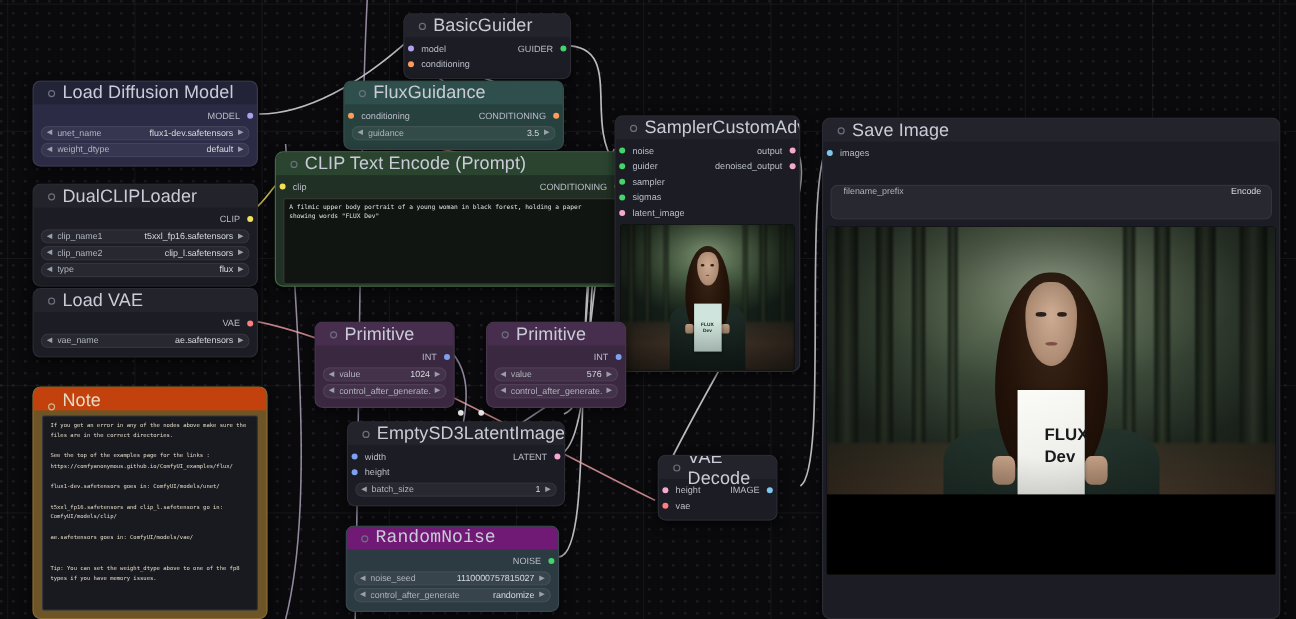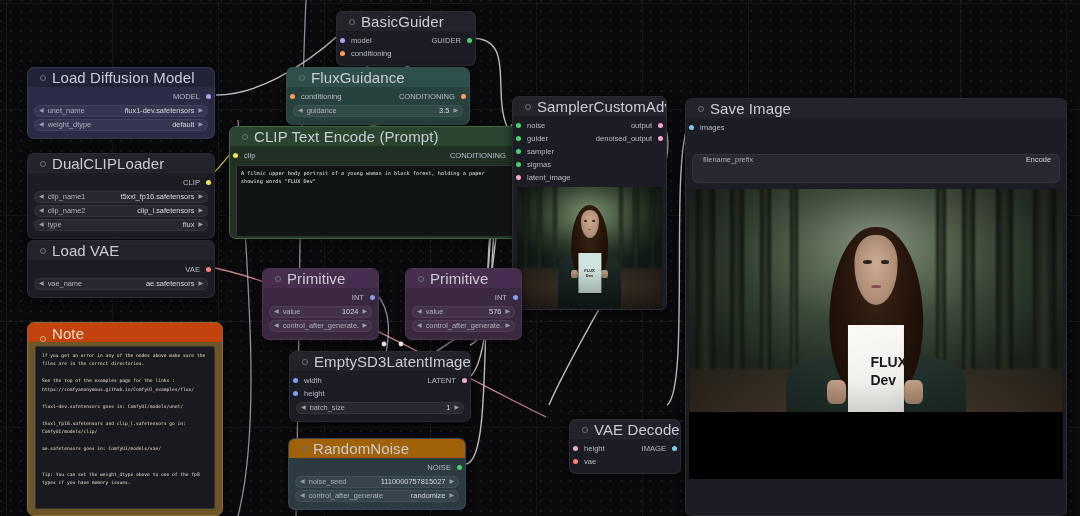--- a/index.html
+++ b/index.html
@@ -93,21 +93,21 @@
   
   .n-model   { background: #2b2b46; }
   .n-model .node-title { background: #232338; }
   .n-green   { background: #213024; border-color: #3f6a43; }
   .n-green .node-title { background: #2b4430; }
   .n-teal    { background: #27413f; }
   .n-teal .node-title { background: #2f4f4c; }
   .n-purple  { background: #3a2740; }
   .n-purple .node-title { background: #472e4e; }
   .n-slate   { background: #2c3a42; }
-  .n-slate .node-title { background: #a16207; }
+  .n-slate .node-title { background: #701a75; font-family: Liberation Mono, monospace; }
   .n-dark    { background: #1b1c24; }
   .n-note    { background: #6d5527; border: 1px solid #8a6c33; }
   .n-note .node-title { background: #c2410c; color: #e6dcc4; align-items: flex-end; }
 
   .textarea {
     margin: 3px 6px 5px;
     background: #111511;
     border: 1px solid rgba(255,255,255,0.14);
     border-radius: 2px;
     font-family: "DejaVu Sans Mono", monospace;
@@ -616,21 +616,21 @@
       </div>
       <div class="widget">
         <span class="arr">◀</span>
         <span class="wname">control_after_generate</span>
         <span class="wval">randomize</span>
         <span class="arr">▶</span>
       </div>
     </div>
   </div>
 
-  <div class="node n-dark" style="left:569px; top:379px; width:112px;margin-top:40px;">
+  <div class="node n-dark" style="left:548px; top:379px; width:100px;">
     <div class="badge" style="top:-11px; left:0;">0.70s</div>
     <div class="node-title">
       <span class="dot-collapse"></span>
       <span>VAE Decode</span>
     </div>
     <div class="node-body">
       <div class="port-row">
         <span class="pin in" style="background:#f5a8d0"></span>
         <span class="lbl-in">height</span>
         <span class="lbl-out">IMAGE</span>

